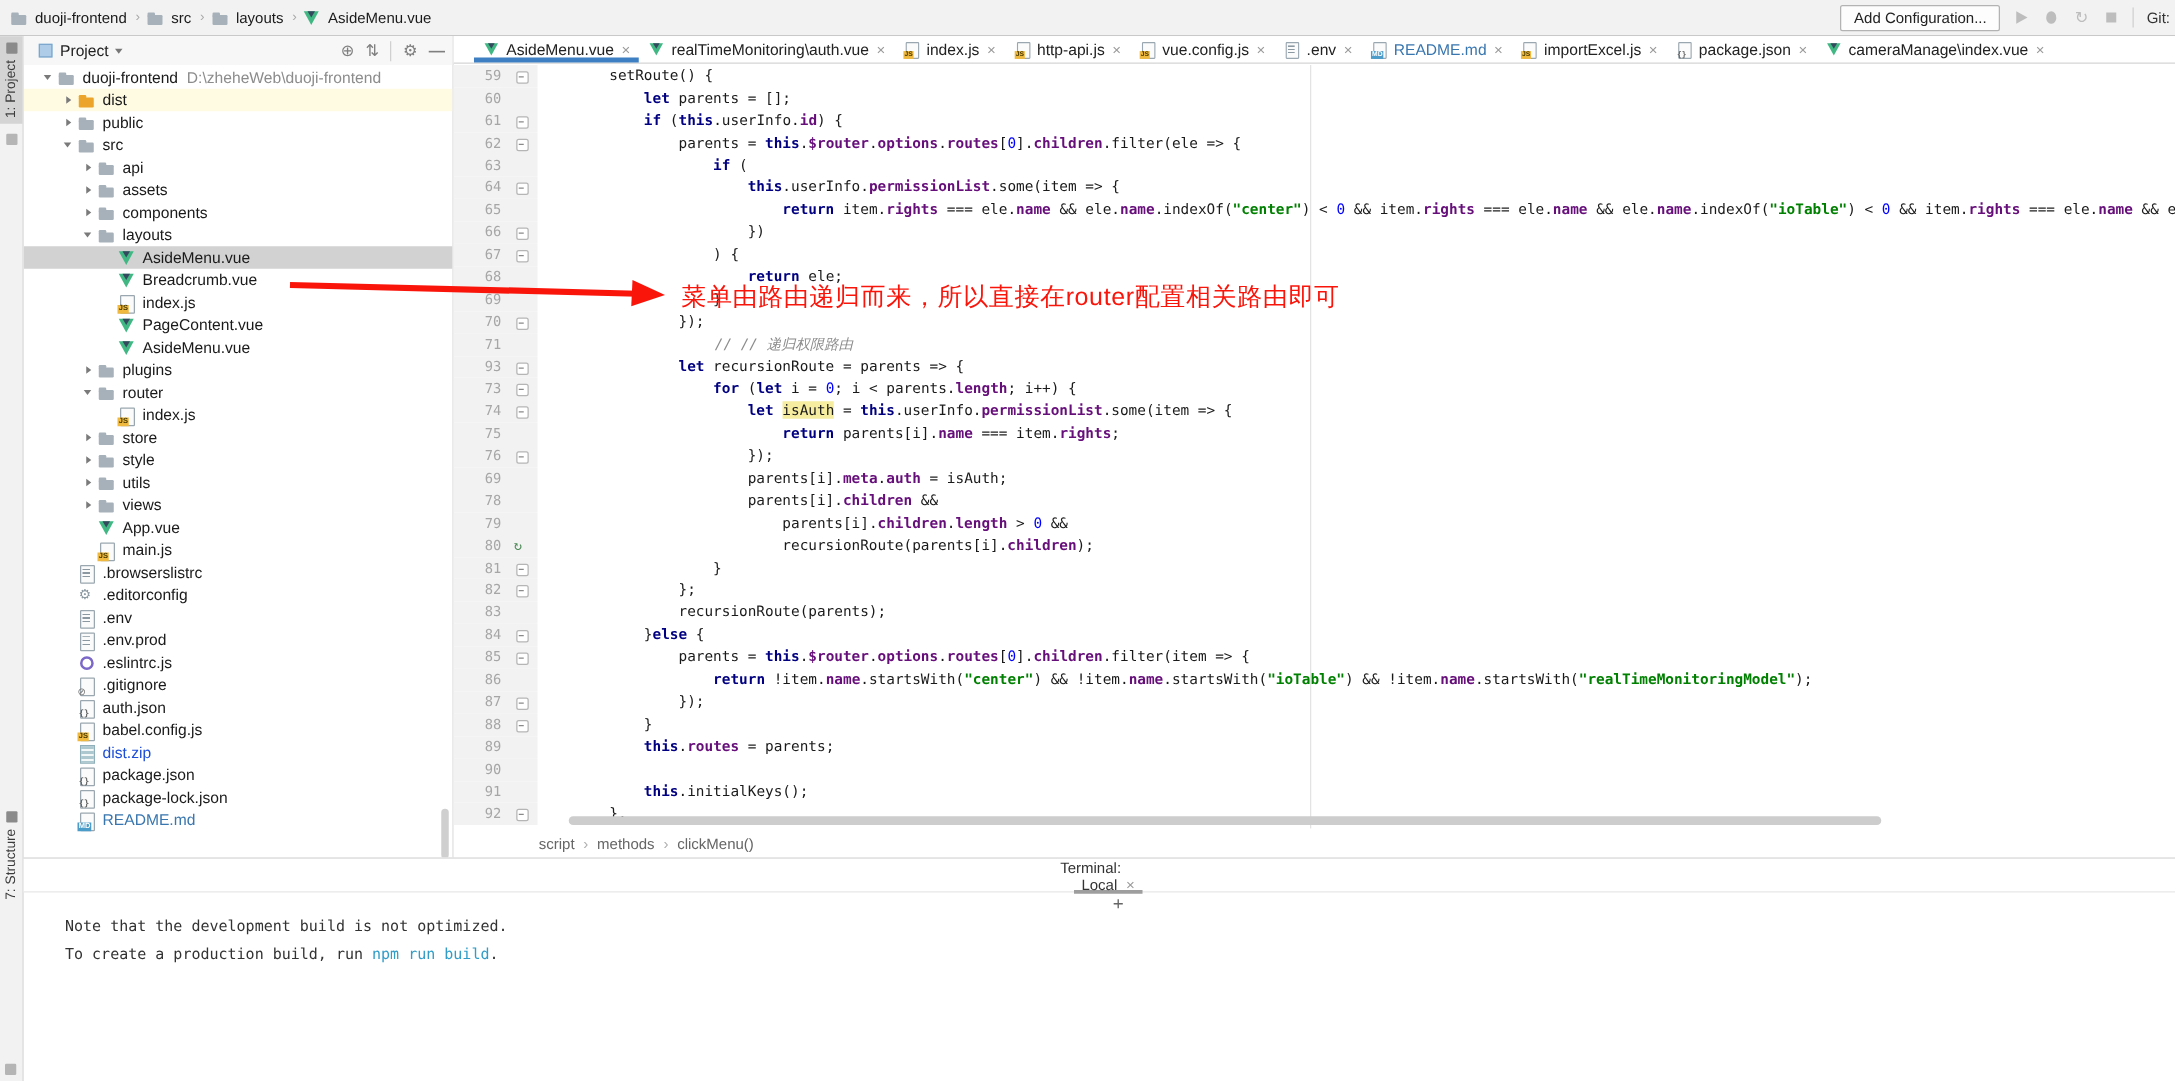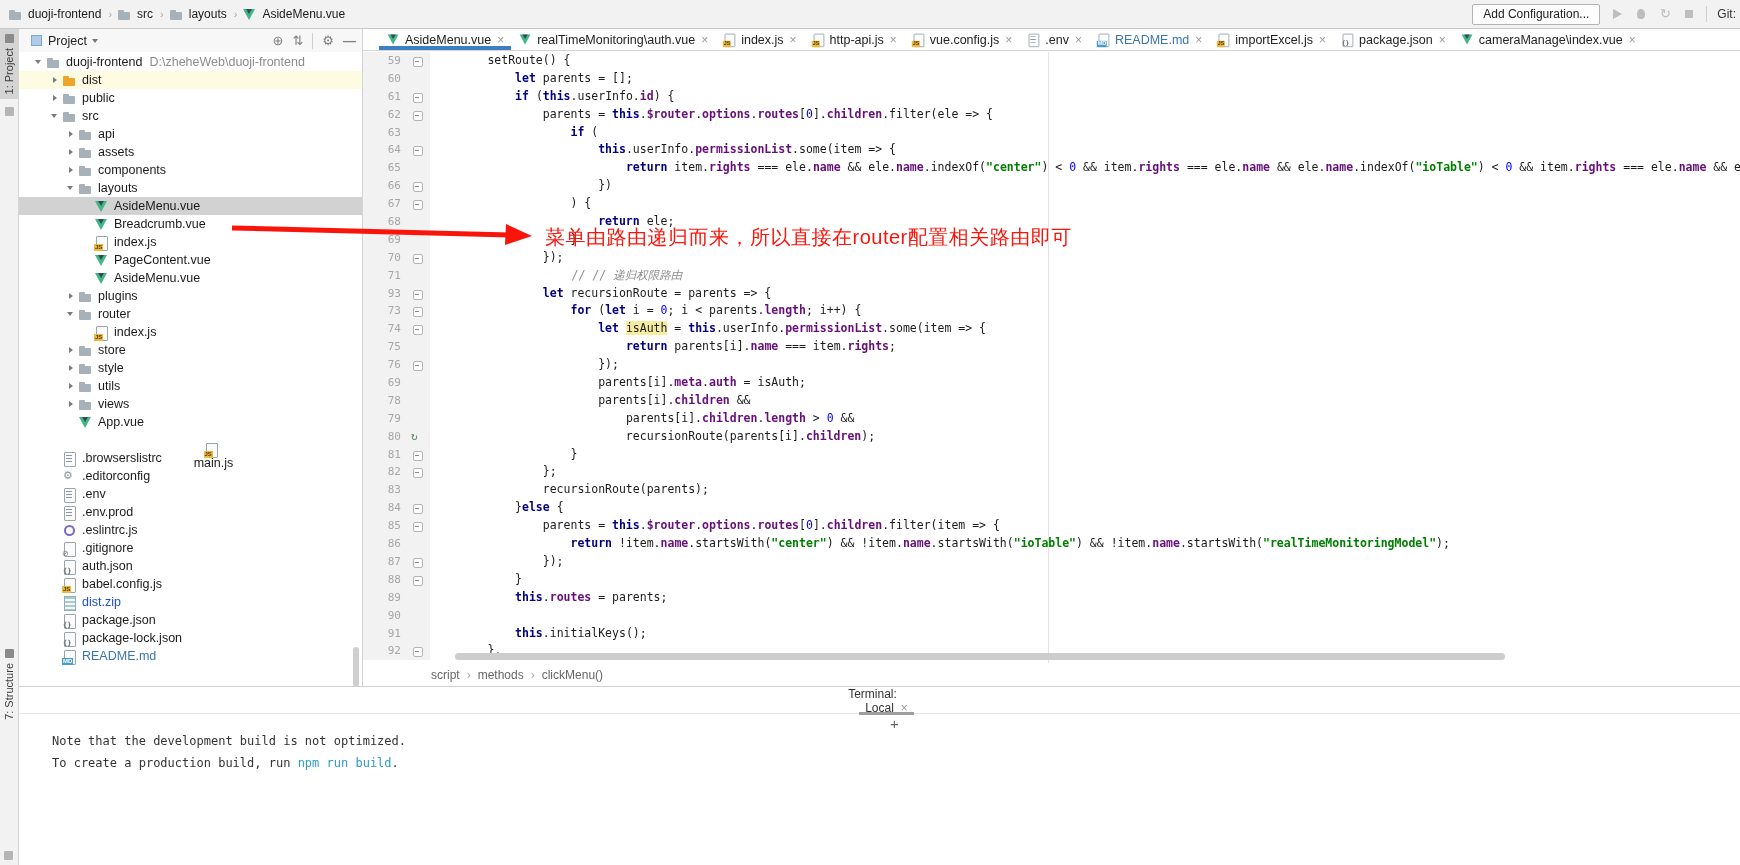--- a/index.html
+++ b/index.html
@@ -299,21 +299,21 @@
         <div class="tree-row" style="padding-left: 46px;">
           <span class="chev closed"></span>
           <span class="ic ic-folder"></span>
           <span>views</span>
         </div>
         <div class="tree-row" style="padding-left: 46px;">
           <span class="chev"></span>
           <span class="ic ic-vue"></span>
           <span>App.vue</span>
         </div>
-        <div class="tree-row" style="padding-left: 46px; flex-direction: column;">
+        <div class="tree-row" style="padding-left: 46px;">
           <span class="chev"></span>
           <span class="ic ic-js page"></span>
           <span>main.js</span>
         </div>
         <div class="tree-row" style="padding-left: 30px;">
           <span class="chev"></span>
           <span class="ic ic-text page"></span>
           <span>.browserslistrc</span>
         </div>
         <div class="tree-row" style="padding-left: 30px;">

